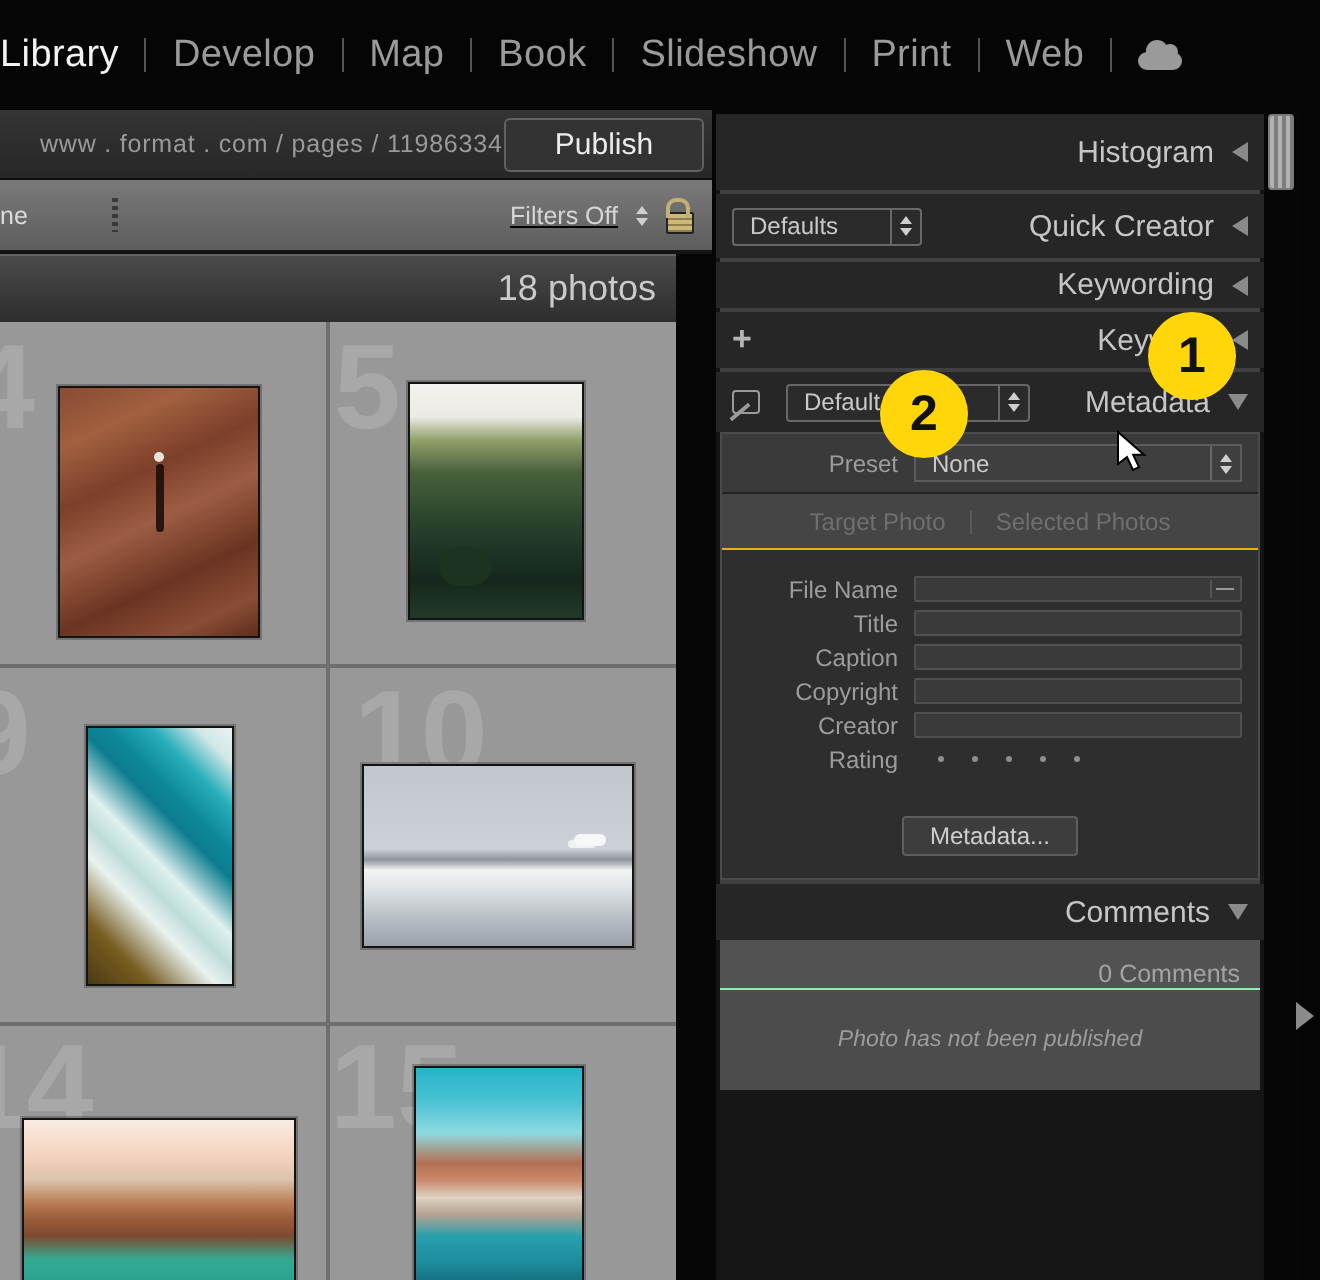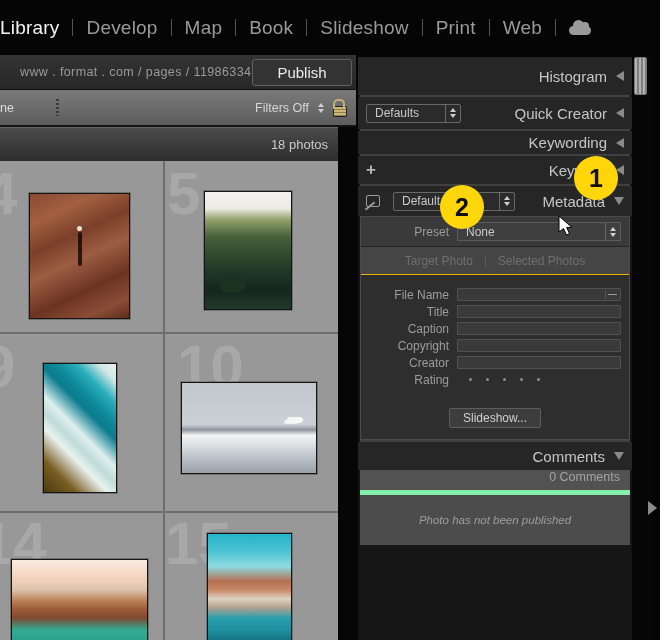--- a/index.html
+++ b/index.html
@@ -25,36 +25,36 @@
                  border:1px solid #616161; border-radius:3px; color:#ececec; font-size:15px;
                  display:flex; align-items:center; justify-content:center; }
 
   
   .filter-toolbar { position:absolute; left:0; top:90px; width:356px; height:37px;
                     background:linear-gradient(180deg,#7a7a7a,#5d5d5d); border-bottom:2px solid #141414;
                     display:flex; align-items:center; }
   .partial-text { color:#dcdcdc; font-size:12.5px; margin-left:0; }
   .drag-dots { width:3px; height:17px; margin-left:42px;
                background:repeating-linear-gradient(180deg,#3a3a3a 0 2px, transparent 2px 4px); }
-  .toolbar-right { margin-left:auto; display:flex; align-items:center; gap:9px; padding-right:9px; }
+  .toolbar-right { margin-left:auto; display:flex; align-items:center; gap:9px; padding-right:9px;text-decoration:underline; }
   .filters-label { color:#d6d6d6; font-size:12.5px; }
   .spin { display:inline-flex; flex-direction:column; gap:2px; }
   .spin i { display:block; width:0; height:0; }
   .spin .up   { border-left:3.5px solid transparent; border-right:3.5px solid transparent; border-bottom:4px solid #cfcfcf; }
   .spin .down { border-left:3.5px solid transparent; border-right:3.5px solid transparent; border-top:4px solid #cfcfcf; }
   .lock { position:relative; width:14px; height:11px; margin-top:7px; border:1px solid #222; border-radius:1px;
           background:repeating-linear-gradient(180deg,#cdb977 0 2px,#8f7f4e 2px 3px); }
   .lock::before { content:''; position:absolute; left:-1px; top:-8px; width:8px; height:8px;
                   border:2.5px solid #c3b077; border-bottom:none; border-radius:5px 5px 0 0; }
 
   
   .grid-header { position:absolute; left:0; top:127px; width:338px; height:34px;
                  background:linear-gradient(180deg,#4b4b4b,#2d2d2d); border-top:1px solid #636363;
                  display:flex; align-items:center; justify-content:flex-end; padding-right:10px; }
-  .photo-count { color:#cacaca; font-size:13px; }
+  .photo-count { color:#cacaca; font-size:18px; }
 
   
   .grid-body { position:absolute; left:0; top:161px; width:338px; height:479px; background:#989898; overflow:hidden; }
   .v-line { position:absolute; top:0; bottom:0; width:2px; background:#6e6e6e; }
   .h-line { position:absolute; left:0; right:0; height:2px; background:#6e6e6e; }
   .cell-num { position:absolute; font-size:60px; font-weight:bold; color:#a8a8a8; line-height:1; }
   .photo { position:absolute; border:1px solid #131313; box-shadow:0 0 0 1px rgba(0,0,0,.25); }
   .p4 { background:linear-gradient(155deg,#8a4a34 0%,#a2603f 18%,#7c3f2a 36%,#9c5d42 52%,#6b3422 72%,#8a4d36 88%,#5e2d1c 100%); }
   .p4::before { content:''; position:absolute; left:47%; top:26%; width:5px; height:5px; background:#e8e4dc; border-radius:50%; }
   .p4::after  { content:''; position:absolute; left:48%; top:31%; width:4px; height:34px; background:rgba(15,5,2,.8); border-radius:2px; }
@@ -98,22 +98,22 @@
   .fields { padding-top:11px; }
   .field-row { display:flex; align-items:center; height:17px; padding:0 8px; }
   .field-input { flex:1; height:13px; background:#3a3a3a; border:1px solid #505050; border-radius:1px; position:relative; }
   .list-icon { position:absolute; right:1px; top:1px; bottom:1px; width:14px; border-left:1px solid #555;
                background:repeating-linear-gradient(180deg,transparent 0 2px,#9a9a9a 2px 3px) content-box; padding:2px 2px; }
   .dots { display:flex; gap:14px; margin-left:12px; align-items:center; }
   .dot { width:3px; height:3px; background:#8e8e8e; border-radius:50%; }
   .customize-row { display:flex; justify-content:center; margin-top:20px; }
   .customize-btn { height:20px; padding:0 13px; background:#3d3d3d; border:1px solid #5e5e5e; border-radius:2px;
                    color:#cfcfcf; font-size:12px; display:flex; align-items:center; }
-  .comments-count { flex:none; height:25px; margin:0 2px; background:#525252; border-bottom:5px solid #86efac;
-                    display:flex; align-items:flex-start; justify-content:flex-end; padding:0 10px; color:#a3a3a3; font-size:12.5px; }
+  .comments-count { flex:none; height:25px; margin:0 2px; background:#525252; border-bottom:1px solid #86efac;
+                    display:flex; align-items:flex-end; justify-content:flex-end; padding:0 10px; color:#a3a3a3; font-size:12.5px; }
   .comments-msg { flex:none; height:50px; margin:0 2px; background:#4c4c4c; display:flex; align-items:center;
                   justify-content:center; color:#9c9c9c; font-size:11.5px; font-style:italic; }
   .panel-filler { flex:1; background:#161616; margin:0 2px; }
 
   
   .scroll-track { position:absolute; left:632px; top:55px; width:18px; bottom:0; background:#060606; }
   .scroll-thumb { position:absolute; left:2px; top:2px; width:13px; height:38px; border:1px solid #7a7a7a; border-radius:2px;
                   background:repeating-linear-gradient(90deg,#b2b2b2 0 2px,#7e7e7e 2px 4px); }
   .edge-arrow { position:absolute; left:648px; top:501px; width:0; height:0;
                 border-top:7px solid transparent; border-bottom:7px solid transparent; border-left:9px solid #8a8a8a; }
@@ -288,21 +288,21 @@
           <span class="meta-label">Rating</span>
           <span class="dots">
             <span class="dot"></span>
             <span class="dot"></span>
             <span class="dot"></span>
             <span class="dot"></span>
             <span class="dot"></span>
           </span>
         </div>
         <div class="customize-row">
-          <span class="customize-btn">Slideshow...</span>
+          <span class="customize-btn">Metadata...</span>
         </div>
       </div>
     </div>
     <div class="groove"></div>
 
     <div class="panel-row" style="height:28px;">
       <span class="hdr-label">Comments</span>
       <span class="tri-down"></span>
     </div>
     <div class="comments-count">

